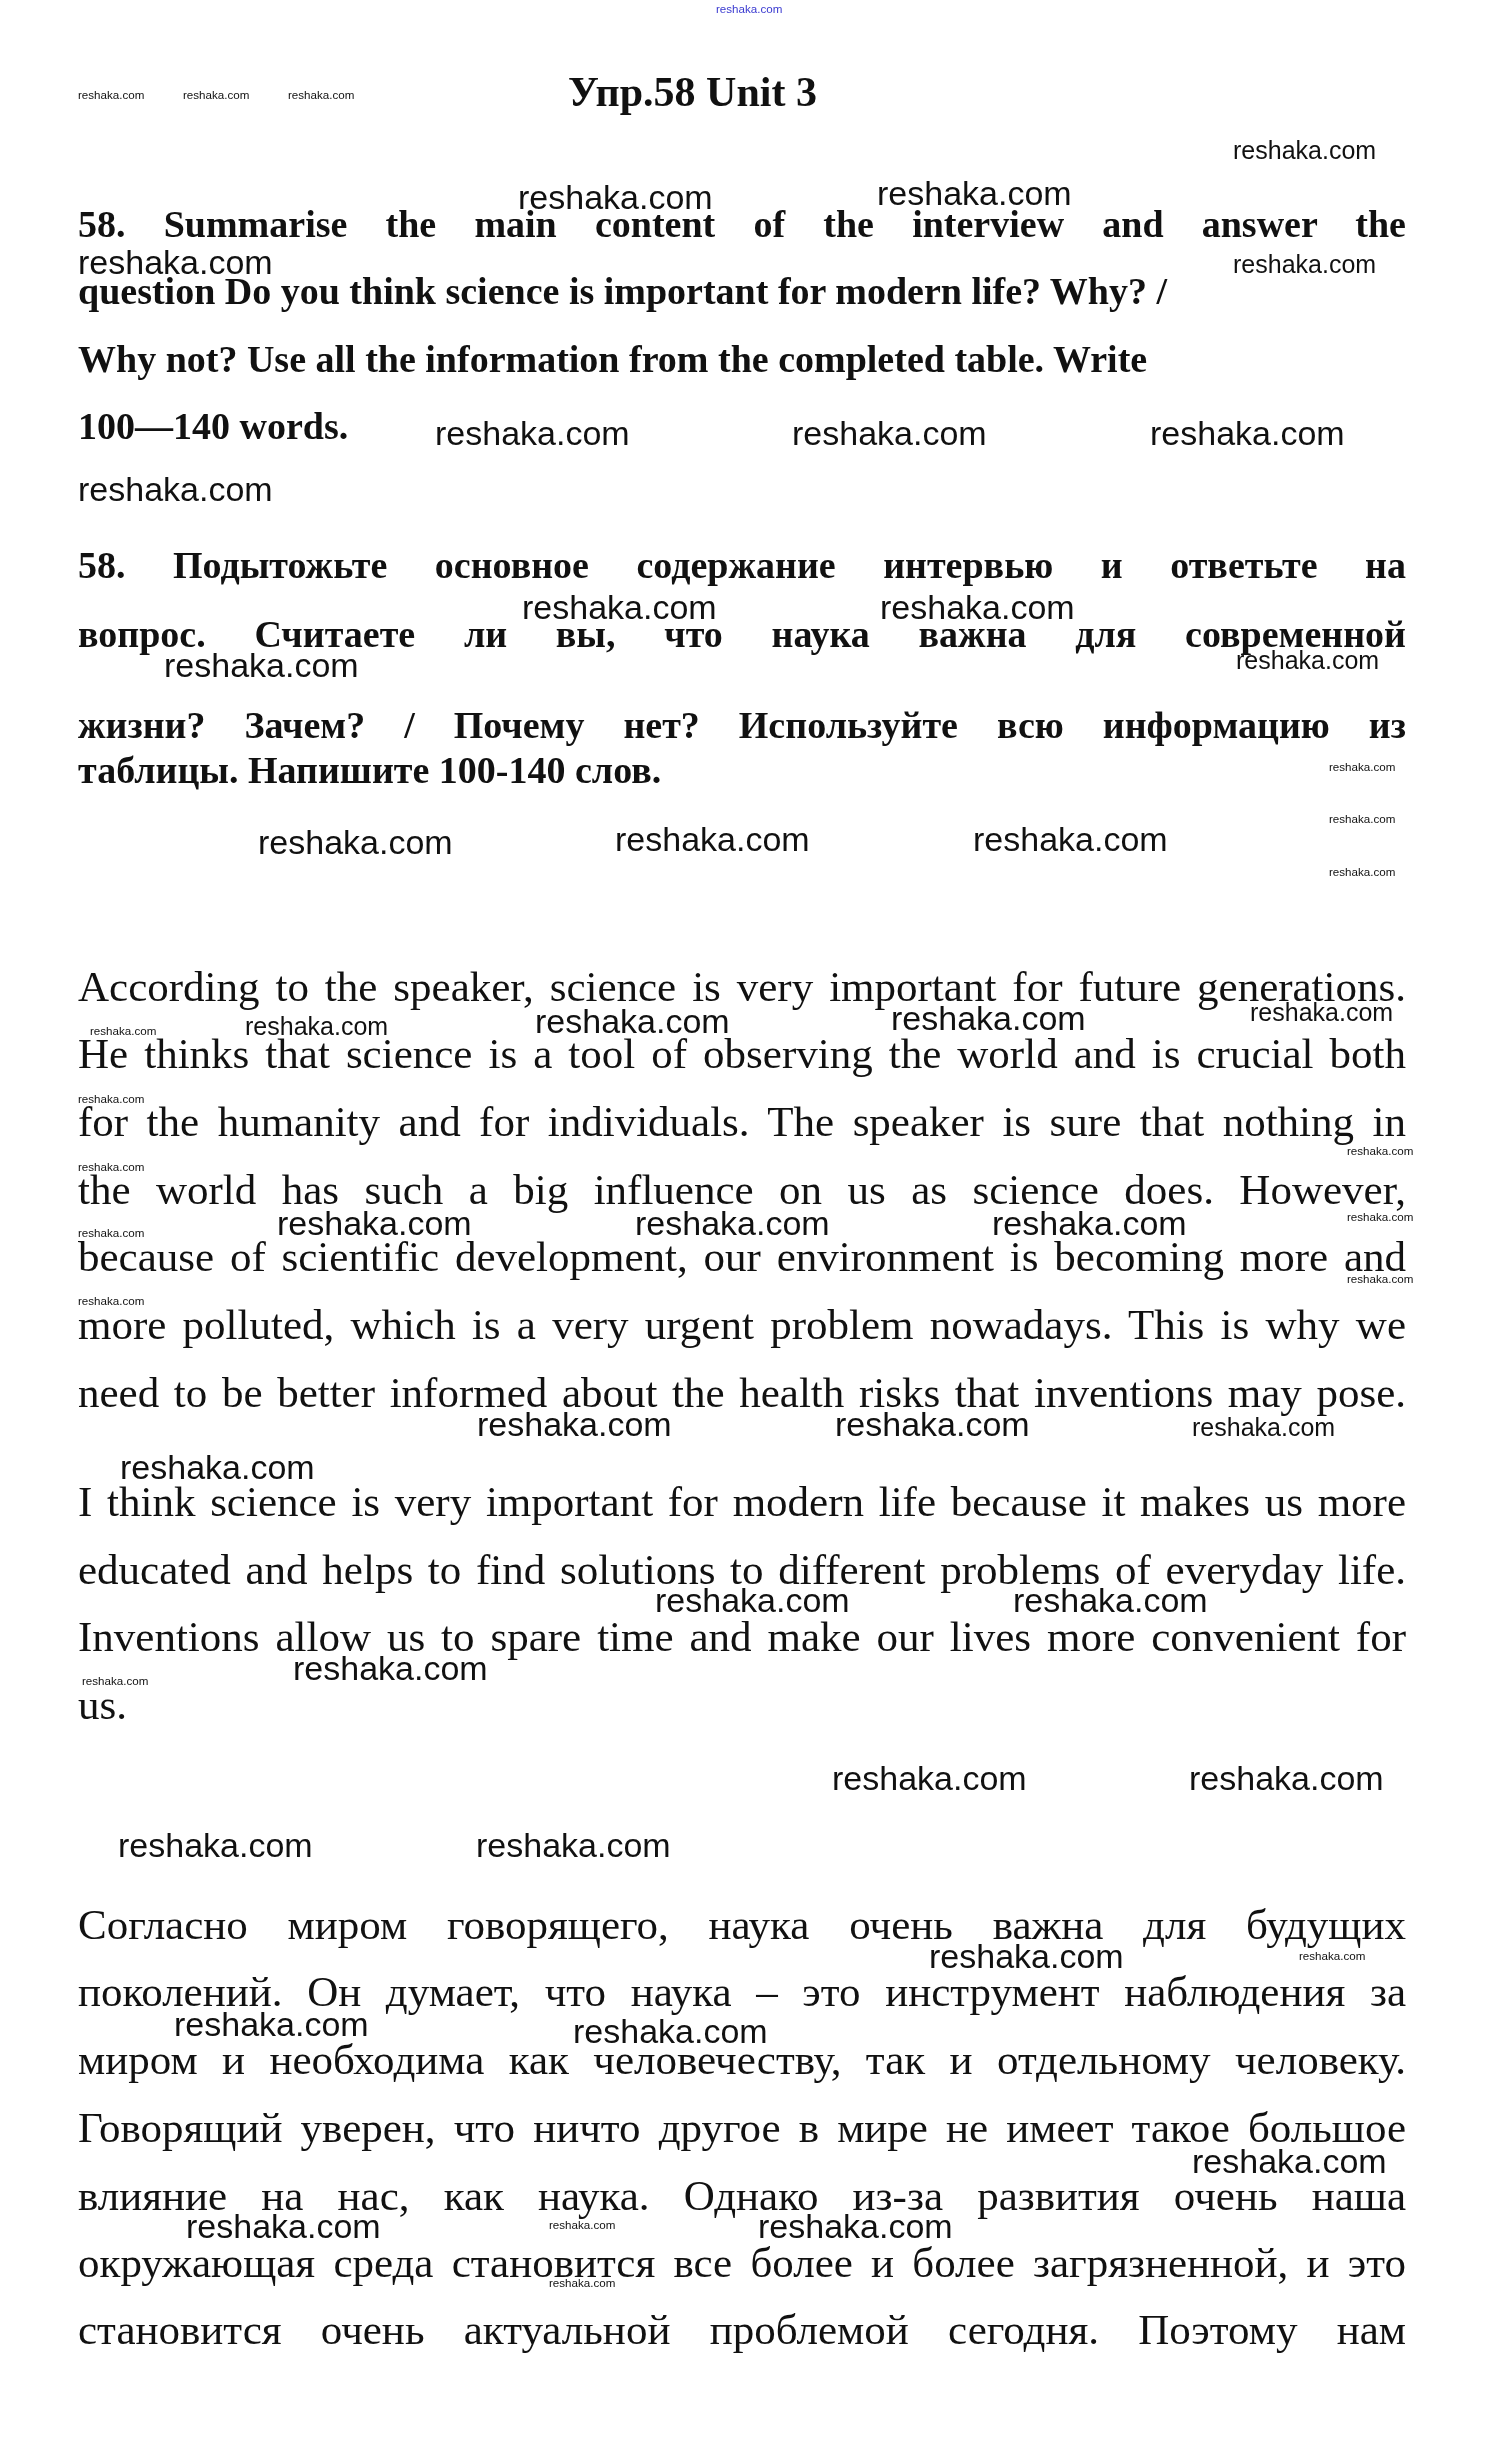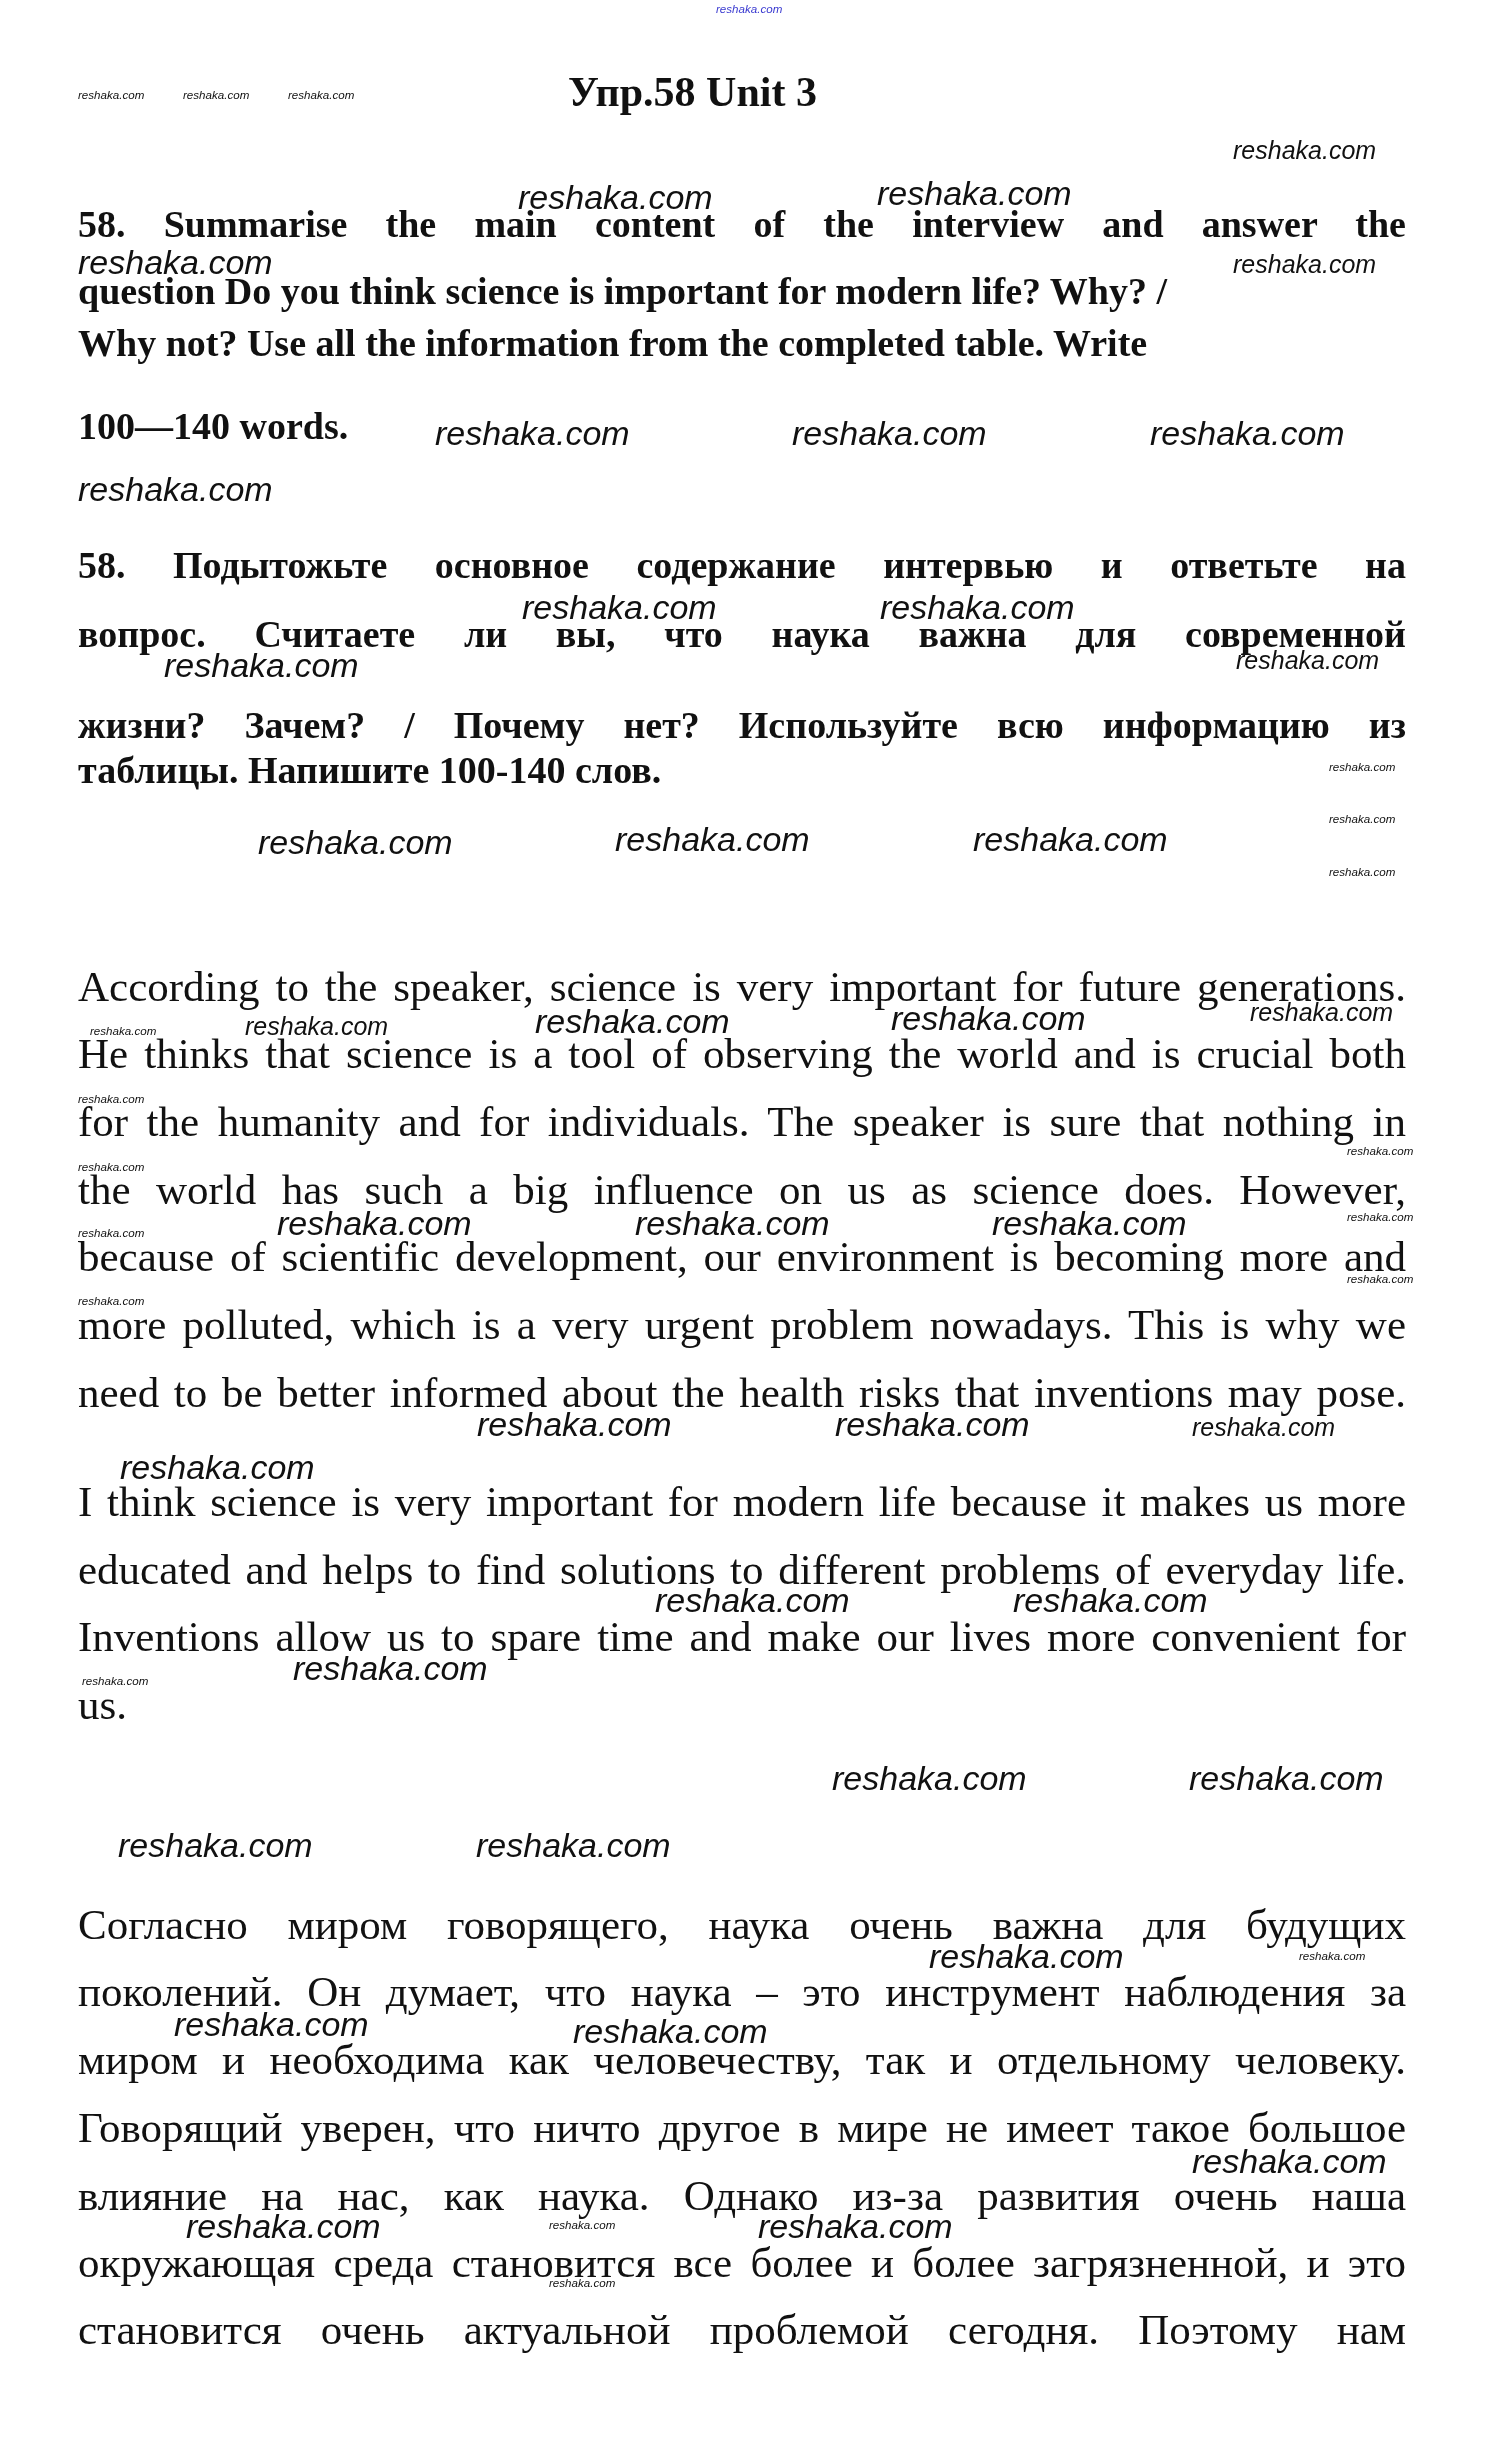--- a/index.html
+++ b/index.html
@@ -1,18 +1,18 @@
 <!DOCTYPE html>
 <html style="font-size:12.4px"><head>
 <meta charset="utf-8">
 <style>
   html, body { margin: 0; padding: 0; background: #ffffff; }
   body { width: 1505px; height: 2450px; position: relative; overflow: hidden; font-family: "Liberation Serif", "DejaVu Serif", serif; color: #111; }
   .abs { position: absolute; white-space: nowrap; }
-  .wm { position: absolute; white-space: nowrap; font-family: "Liberation Sans", "DejaVu Sans", sans-serif; color: #111; line-height: 1; font-style: italic; }
+  .wm { position: absolute; white-space: nowrap; font-family: "Liberation Sans", "DejaVu Sans", sans-serif; color: #111; line-height: 1; }
   .wm-l { font-size: 34px; }
   .wm-m { font-size: 25px; }
   .wm-s { font-size: 11.6px; }
   .wm-top { font-size: 11.6px; color: #3a3ad0; }
   .title { font-weight: bold; font-size: 42px; left: 0; width: 1385px; text-align: center; top: 68px; }
   .line { position: absolute; left: 78px; width: 1328px; white-space: nowrap; line-height: 1; }
   .bold { font-weight: bold; font-size: 38px; }
   .reg { font-size: 43px; }
   .just { text-align: justify; text-align-last: justify; }
 </style>
@@ -29,21 +29,21 @@
 
 <div class="wm wm-m" style="left:1233px;top:138px;">reshaka.com</div>
 
 <div>
   <div class="wm wm-l" style="left:518px;top:180px;">reshaka.com</div>
   <div class="wm wm-l" style="left:877px;top:176px;">reshaka.com</div>
   <div class="line bold just" style="top:205px;">58. Summarise the main content of the interview and answer the</div>
   <div class="wm wm-l" style="left:78px;top:245px;">reshaka.com</div>
   <div class="wm wm-m" style="left:1233px;top:252px;">reshaka.com</div>
   <div class="line bold" style="top:272px;">question Do you think science is important for modern life? Why? /</div>
-  <div class="line bold" style="top:324px;">Why not? Use all the information from the completed table. Write</div>
+  <div class="line bold" style="top:340px;">Why not? Use all the information from the completed table. Write</div>
   <div class="line bold" style="top:407px;width:auto;">100—140 words.</div>
   <div class="wm wm-l" style="left:435px;top:416px;">reshaka.com</div>
   <div class="wm wm-l" style="left:792px;top:416px;">reshaka.com</div>
   <div class="wm wm-l" style="left:1150px;top:416px;">reshaka.com</div>
   <div class="wm wm-l" style="left:78px;top:472px;">reshaka.com</div>
 </div>
 
 <div>
   <div class="line bold just" style="top:546px;">58. Подытожьте основное содержание интервью и ответьте на</div>
   <div class="wm wm-l" style="left:522px;top:590px;">reshaka.com</div>

